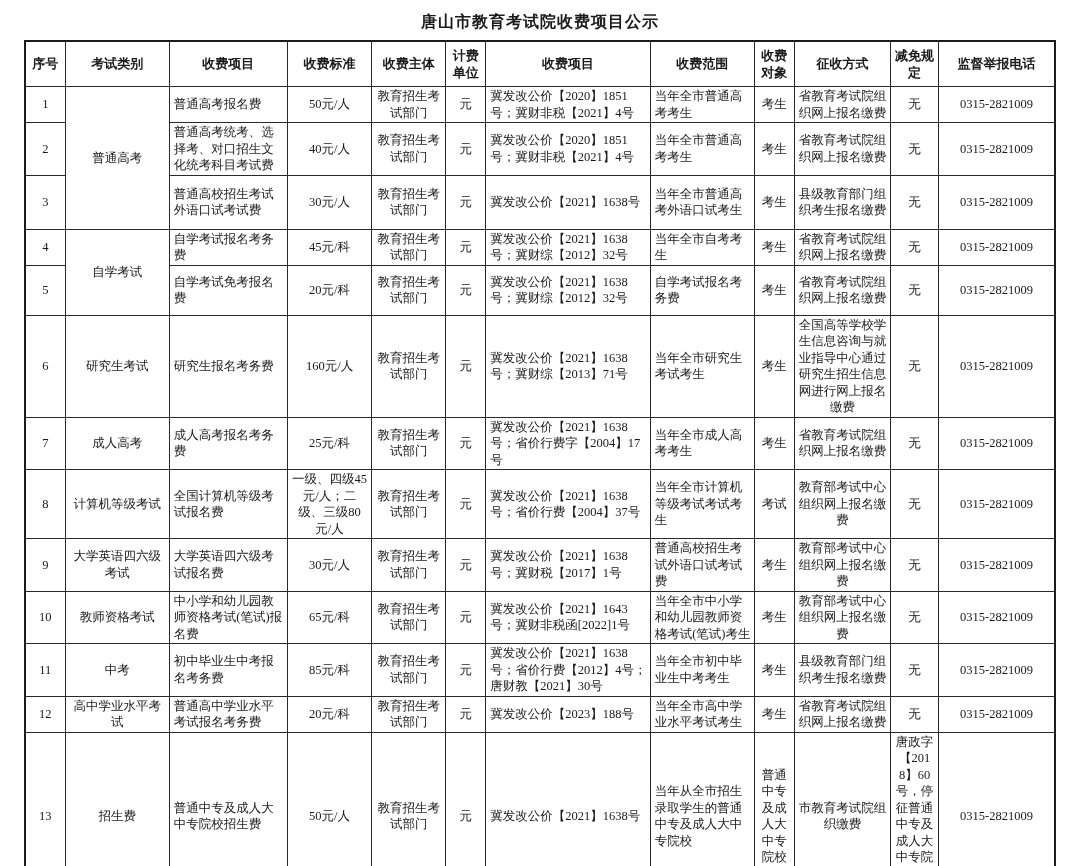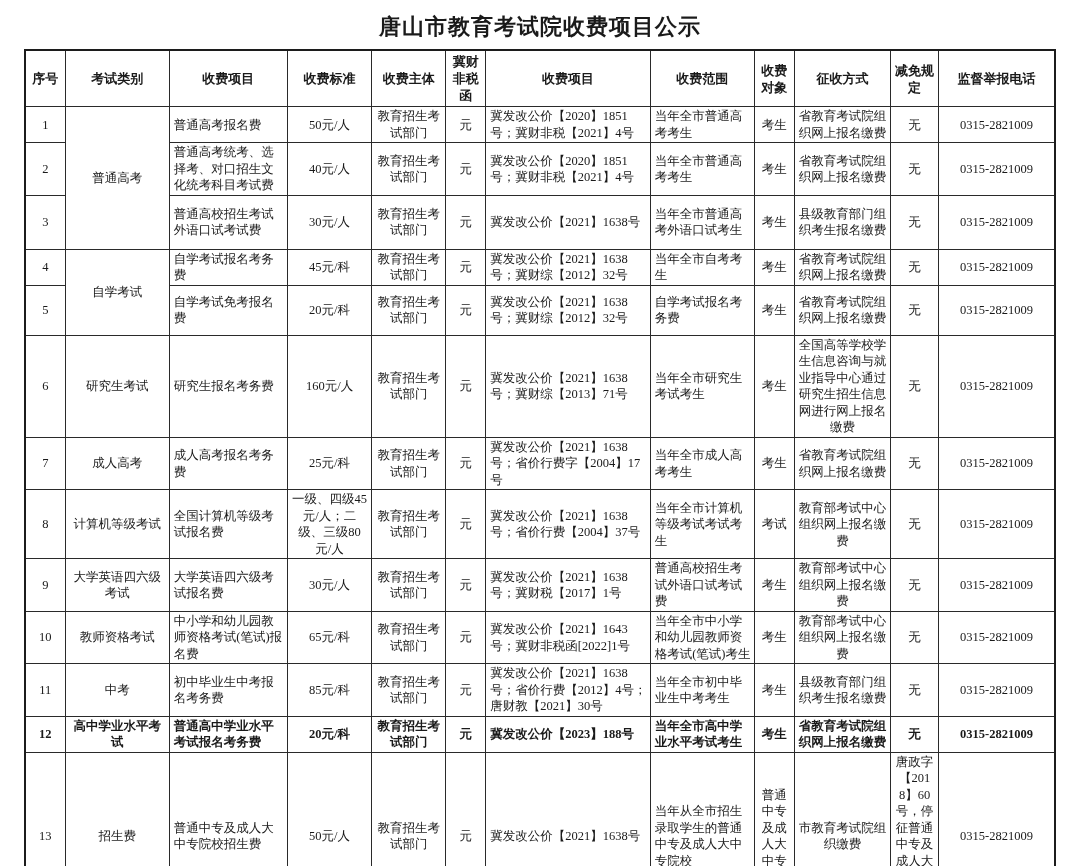--- a/index.html
+++ b/index.html
@@ -5,21 +5,21 @@
   html,body{margin:0;padding:0;background:#ffffff;}
   body{
     width:1080px;height:866px;
     font-family:"Liberation Serif","DejaVu Serif",serif;
     color:#1a1a1a;
     -webkit-font-smoothing:antialiased;
   }
   .page{padding-top:12px;}
   .doc-title{
     text-align:center;
-    font-size:22px;
+    font-size:16px;
     font-weight:bold;
     letter-spacing:1px;
     margin:0 0 7px 0;
   }
   table.fee-table{
     border-collapse:collapse;
     table-layout:fixed;
     margin:0 auto;
     width:1032px;
     border:2px solid #1c1c1c;
@@ -69,21 +69,21 @@
         <col class="c10">
         <col class="c11">
     </colgroup>
     <thead>
       <tr>
           <th>序号</th>
           <th>考试类别</th>
           <th>收费项目</th>
           <th>收费标准</th>
           <th>收费主体</th>
-          <th>冀财非税函</th>
+          <th>计费单位</th>
           <th>收费项目</th>
           <th>收费范围</th>
           <th>收费对象</th>
           <th>征收方式</th>
           <th>减免规定</th>
           <th>监督举报电话</th>
         </tr>
     </thead>
     <tbody>
         <tr style="height: 36px;">
@@ -230,21 +230,21 @@
           <td class="al-c">85元/科</td>
           <td class="al-c">教育招生考试部门</td>
           <td class="al-c">元</td>
           <td class="al-l">冀发改公价【2021】1638号；省价行费【2012】4号；唐财教【2021】30号</td>
           <td class="al-l">当年全市初中毕业生中考考生</td>
           <td class="al-c">考生</td>
           <td class="al-c">县级教育部门组织考生报名缴费</td>
           <td class="al-c">无</td>
           <td class="al-c">0315-2821009</td>
         </tr>
-        <tr style="height: 36px; font-weight: bold;">
+        <tr style="height: 36px;">
           <td class="al-c">12</td>
           <td class="al-c">高中学业水平考试</td>
           <td class="al-l">普通高中学业水平考试报名考务费</td>
           <td class="al-c">20元/科</td>
           <td class="al-c">教育招生考试部门</td>
           <td class="al-c">元</td>
           <td class="al-l">冀发改公价【2023】188号</td>
           <td class="al-l">当年全市高中学业水平考试考生</td>
           <td class="al-c">考生</td>
           <td class="al-c">省教育考试院组织网上报名缴费</td>

